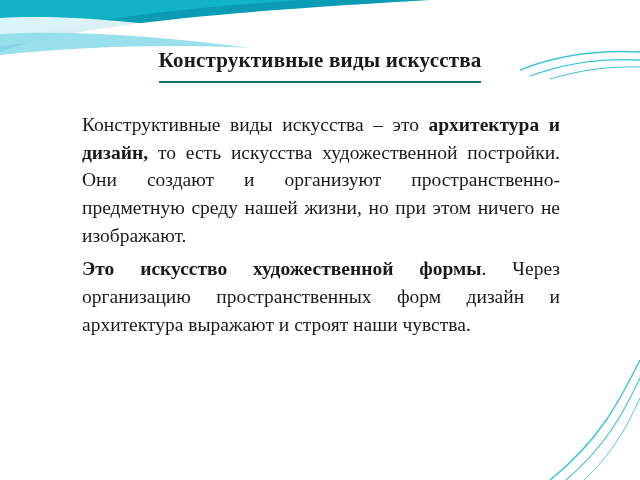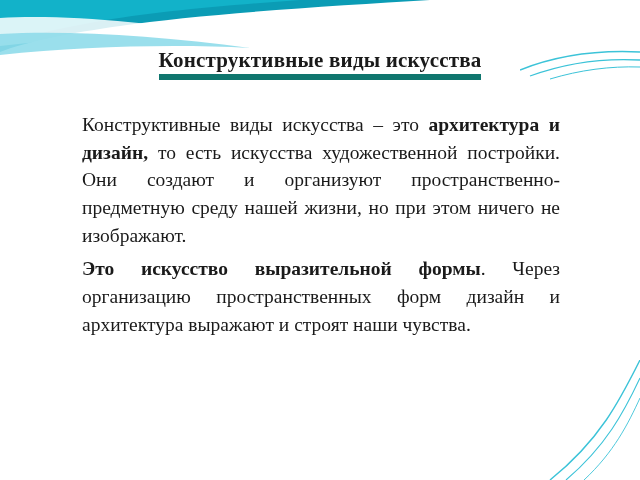--- a/index.html
+++ b/index.html
@@ -60,22 +60,22 @@
     top: 48px;
     text-align: center;
     font-family: "Liberation Serif", serif;
     font-weight: bold;
     font-size: 21px;
     color: #1a1a1a;
     letter-spacing: 0.2px;
   }
   .title-underline {
     display: inline-block;
-    border-bottom: 6px solid #0f766e;
-    padding-bottom: 1px;
+    border-bottom: 2px solid #0f766e;
+    padding-bottom: 8px;
   }
   .body-text {
     position: absolute;
     left: 82px;
     top: 105px;
     width: 478px;
     font-family: "Liberation Serif", serif;
     font-size: 19.5px;
     line-height: 1.42;
     color: #1a1a1a;
@@ -122,16 +122,16 @@
       <path d="M130,38 C118,64 104,92 74,120" stroke="#3cc3d8" stroke-width="0.9" fill="none"></path>
     </svg>
   </div>
 
   <div class="title">
     <span class="title-underline">Конструктивные виды искусства</span>
   </div>
 
   <div class="body-text">
     <p class="para"><span>Конструктивные виды искусства – это </span><b>архитектура и дизайн,</b><span> то есть искусства художественной постройки. Они создают и организуют пространственно-предметную среду нашей жизни, но при этом ничего не изображают.</span></p>
-    <p class="para"><b>Это искусство выразительной формы</b><span>. Через организацию пространственных форм дизайн и архитектура выражают и строят наши чувства.</span></p>
+    <p class="para"><b>Это искусство художественной формы</b><span>. Через организацию пространственных форм дизайн и архитектура выражают и строят наши чувства.</span></p>
   </div>
 
 </div>
 
 </body></html>

